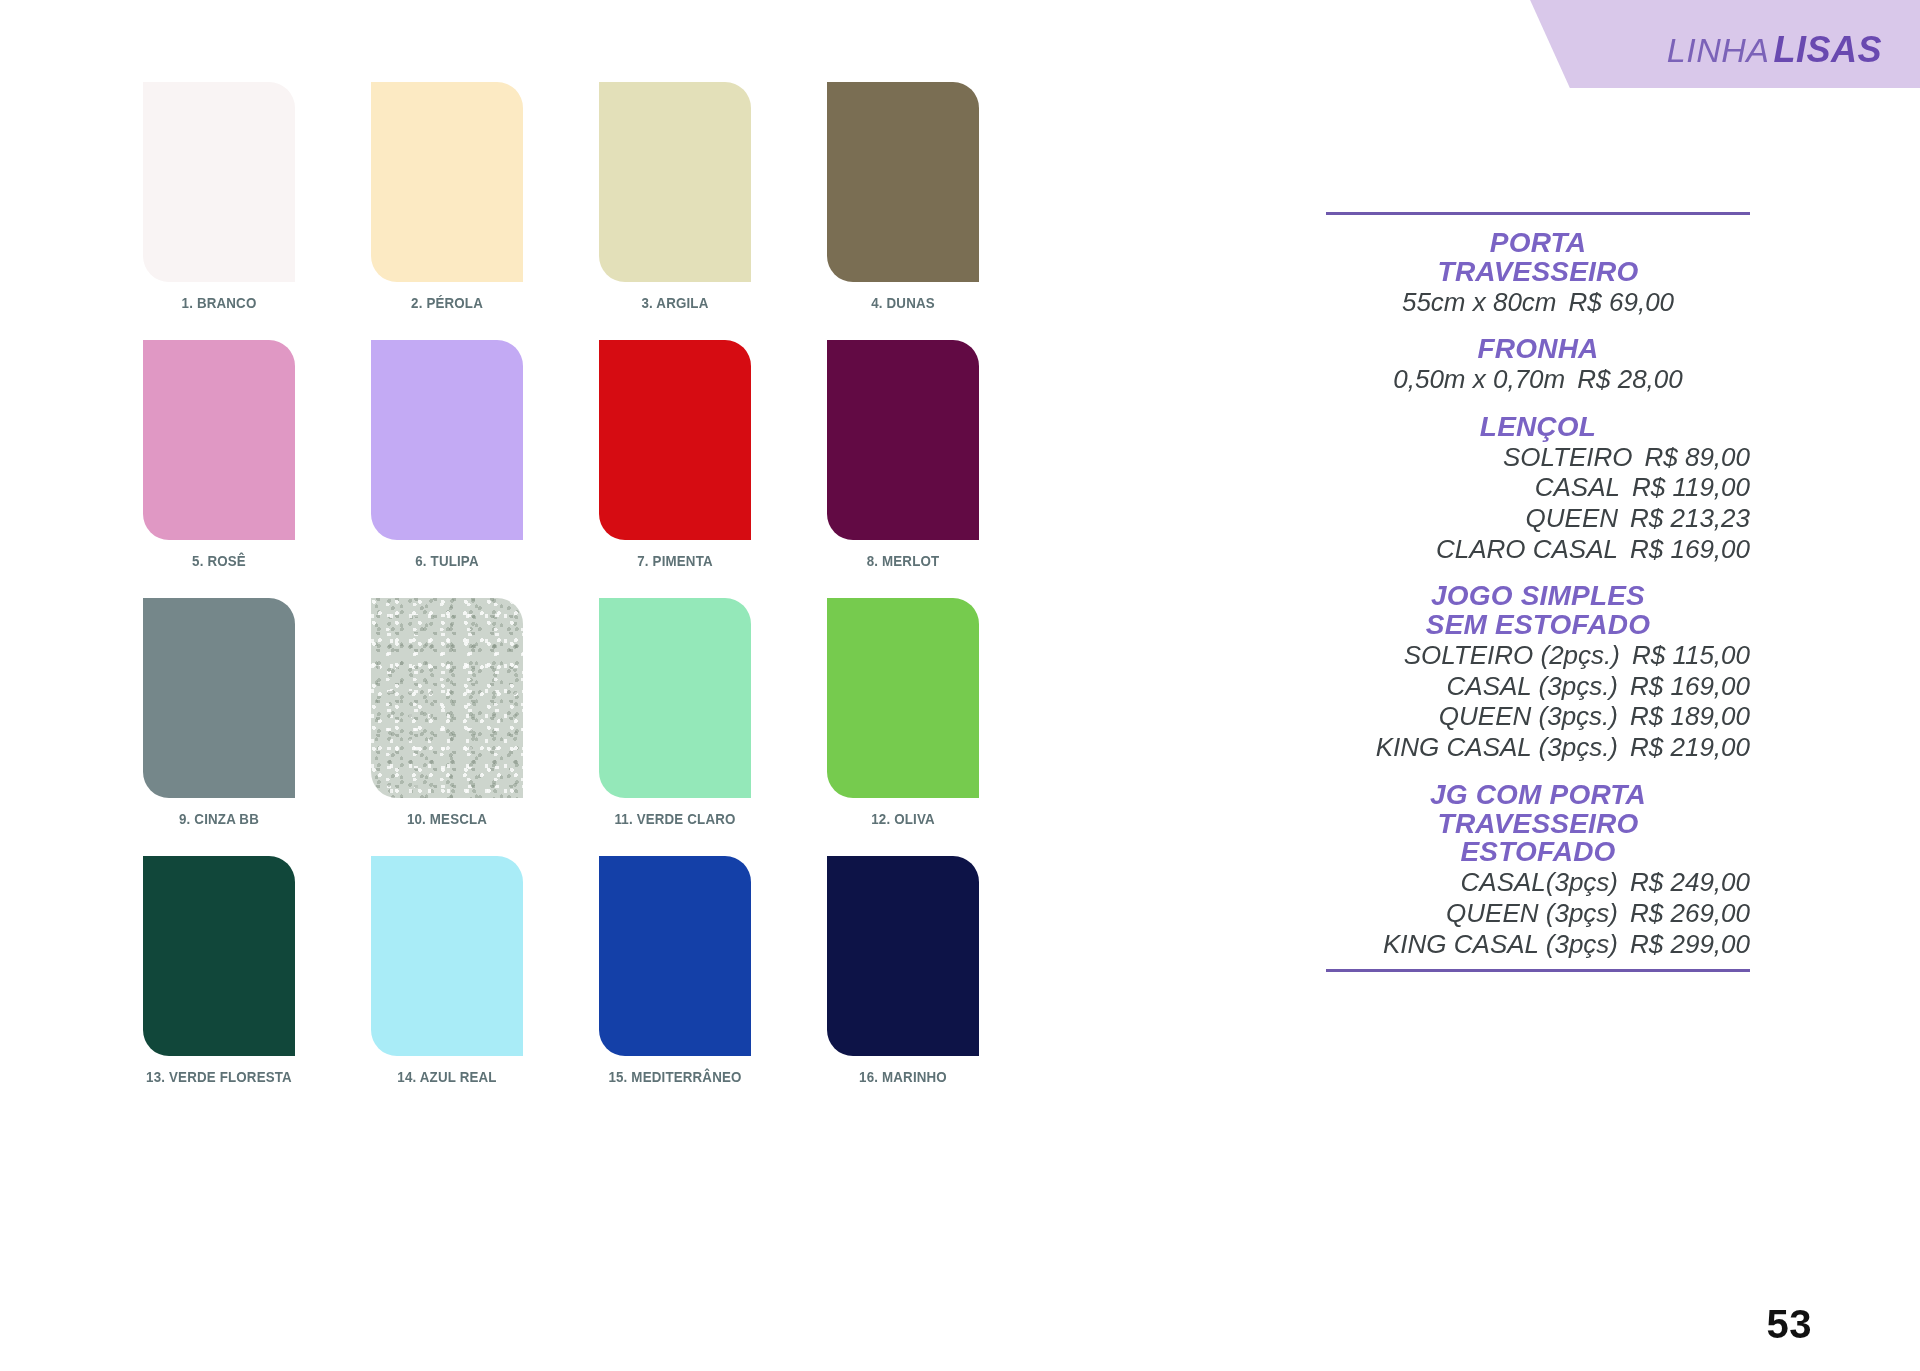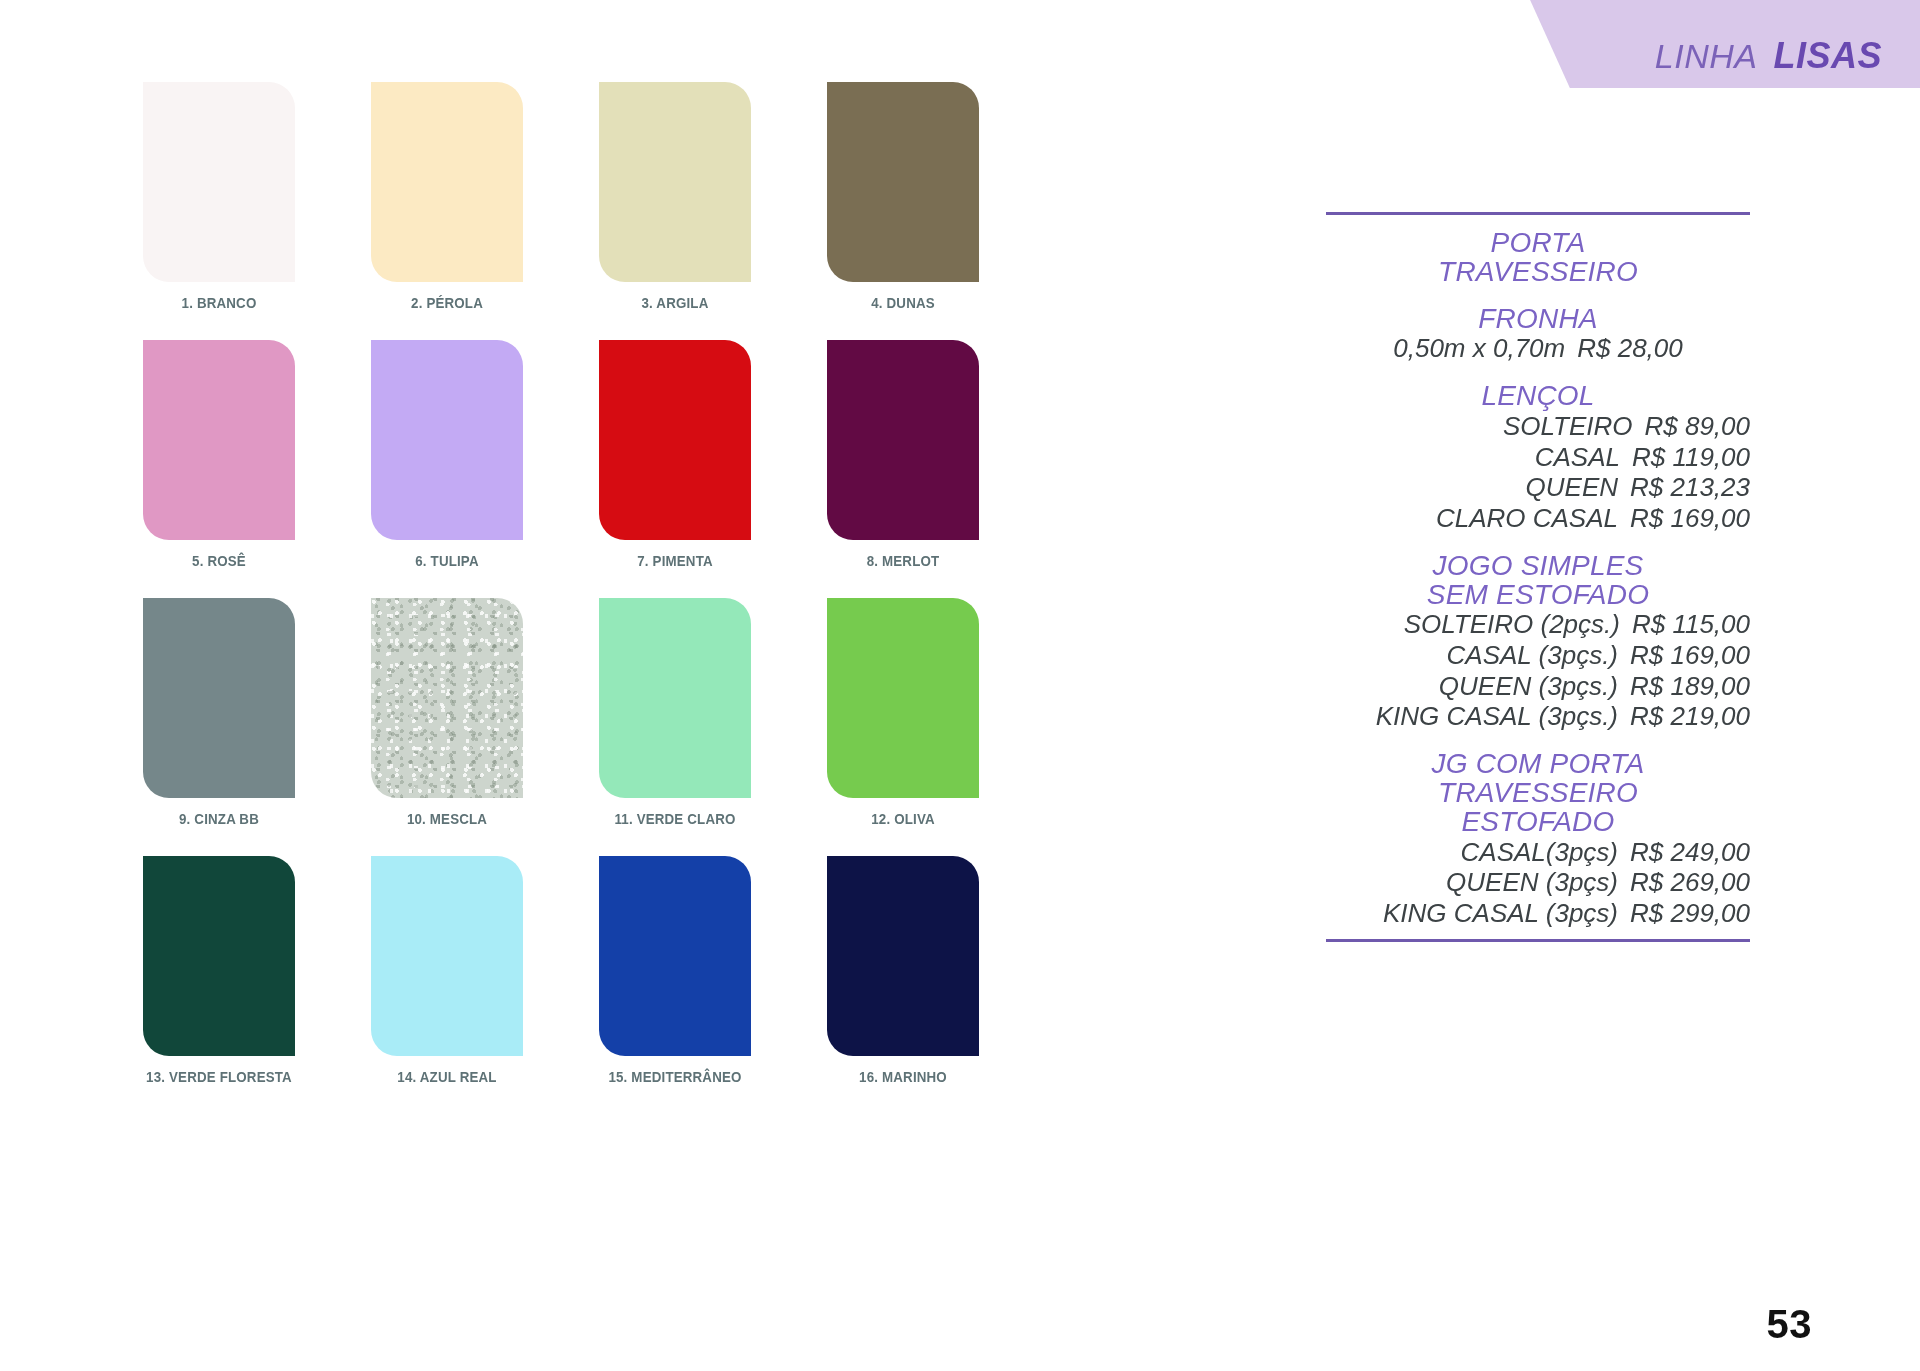--- a/index.html
+++ b/index.html
@@ -27,28 +27,28 @@
     background: #d9c8ea;
     clip-path: polygon(4.9% 0, 100% 0, 100% 100%, 14.6% 100%);
     display: flex;
     align-items: center;
     justify-content: flex-end;
     padding-right: 0;
     box-sizing: border-box;
   }
   #header-title-wrap {
     position: absolute;
-    top: 6px;
+    top: 0;
     left: 1510px;
     width: 390px;
     height: 100px;
     display: flex;
     align-items: center;
     justify-content: flex-end;
-    gap: 16px;
+    gap: 4px;
     padding-right: 18px;
     box-sizing: border-box;
     pointer-events: none;
   }
   .title-linha {
     font-size: 34px;
     font-style: italic;
     font-weight: 400;
     letter-spacing: 0.5px;
     color: #7b62b8;
@@ -133,21 +133,21 @@
   }
   .price-section {
     margin-top: 18px;
   }
   .price-section:first-of-type {
     margin-top: 14px;
   }
   .section-heading {
     text-align: center;
     font-style: italic;
-    font-weight: 400;
+    font-weight: 700;
     font-size: 28px;
     line-height: 1.03;
     color: #7a63c4;
     letter-spacing: .2px;
   }
   .section-heading .hl {
     display: block;
   }
   .price-row {
     display: flex;
@@ -254,20 +254,24 @@
   </div>
 
 <div id="price-panel">
   <div class="panel-rule" style="background: rgb(111, 89, 173);"></div>
   <div id="price-sections">
       <div class="price-section">
         <div class="section-heading" style="color: rgb(122, 99, 196);">
           <span class="hl">PORTA</span>
           <span class="hl">TRAVESSEIRO</span>
         </div>
+        <div class="price-row single">
+          <span class="pr-label">55cm x 80cm</span>
+          <span class="pr-value">R$ 69,00</span>
+        </div>
       </div>
       <div class="price-section">
         <div class="section-heading" style="color: rgb(122, 99, 196);">
           <span class="hl">FRONHA</span>
         </div>
         <div class="price-row single">
           <span class="pr-label">0,50m x 0,70m</span>
           <span class="pr-value">R$ 28,00</span>
         </div>
       </div>

